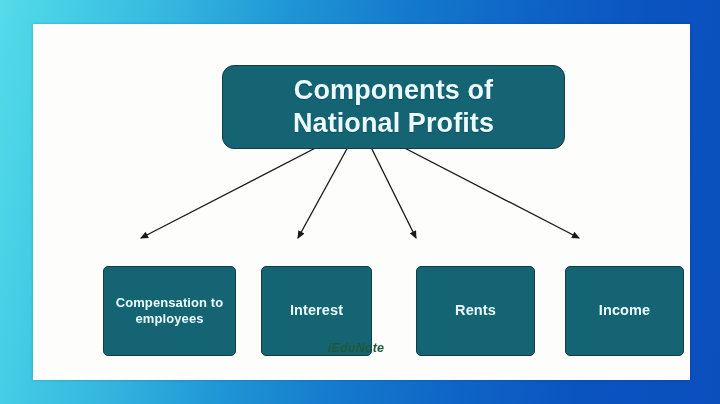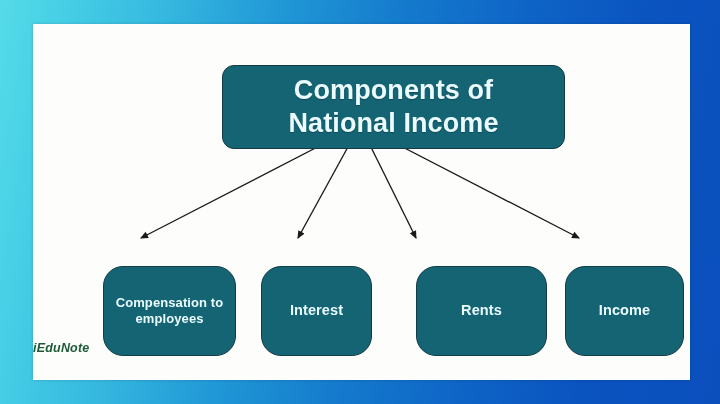--- a/index.html
+++ b/index.html
@@ -66,48 +66,49 @@
     height: 84px;
     border-radius: 12px;
     font-size: 27px;
     line-height: 1.22;
     padding: 0 19px;
     text-shadow: 0 1px 1px rgba(0,0,0,.25);
   }
   #title-node .t-line { display:block; }
 
   .leaf {
-    border-radius: 20px;
+    border-radius: 5px;
     height: 90px;
     top: 242px;
     font-size: 14.5px;
     padding: 0 2px;
   }
   .leaf.wide { font-size: 13px; }
 
   #leaf-0 { left: 70px;  width: 133px; }
   #leaf-1 { left: 228px; width: 111px; }
-  #leaf-2 { left: 383px; width: 131px; }
+  #leaf-2 { left: 383px; width: 119px; }
   #leaf-3 { left: 532px; width: 119px; }
 
   
   #connectors {
     position: absolute;
     left: 0; top: 0;
     width: 657px;
     height: 356px;
     pointer-events: none;
   }
 
   
   #watermark {
     position: absolute;
     left: 0;
     top: 317px;
     width: 646px;
+    text-align: center;
     font-size: 12.5px;
     font-weight: bold;
     font-style: italic;
     color: #1d5b37;
     letter-spacing: .2px;
     user-select: none;
   }
 </style>
 </head>
 <body>
@@ -126,21 +127,21 @@
         <line x1="327" y1="101" x2="108" y2="214"></line>
         <line x1="327" y1="101" x2="265" y2="214"></line>
         <line x1="327" y1="101" x2="383" y2="214"></line>
         <line x1="327" y1="101" x2="546" y2="214"></line>
       </g>
     </svg>
 
     <div class="node" id="title-node">
       <div>
         <span class="t-line">Components of</span>
-        <span class="t-line">National Income</span>
+        <span class="t-line">National Profits</span>
       </div>
     </div>
 
     <div class="node leaf wide" id="leaf-0">
       <div>
         <span class="t-line">Compensation</span>
         <span class="t-line">to employees</span>
       </div>
     </div>
 

